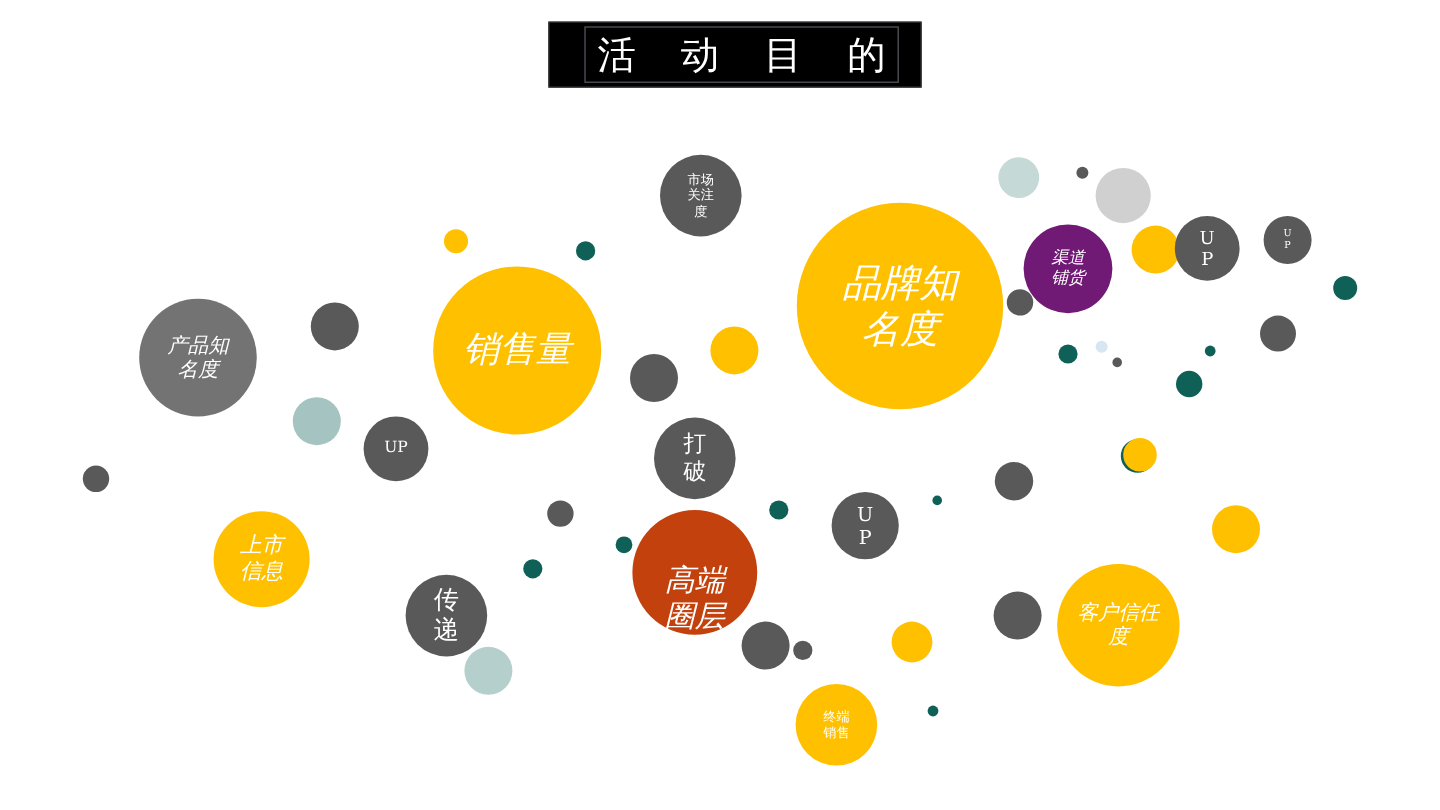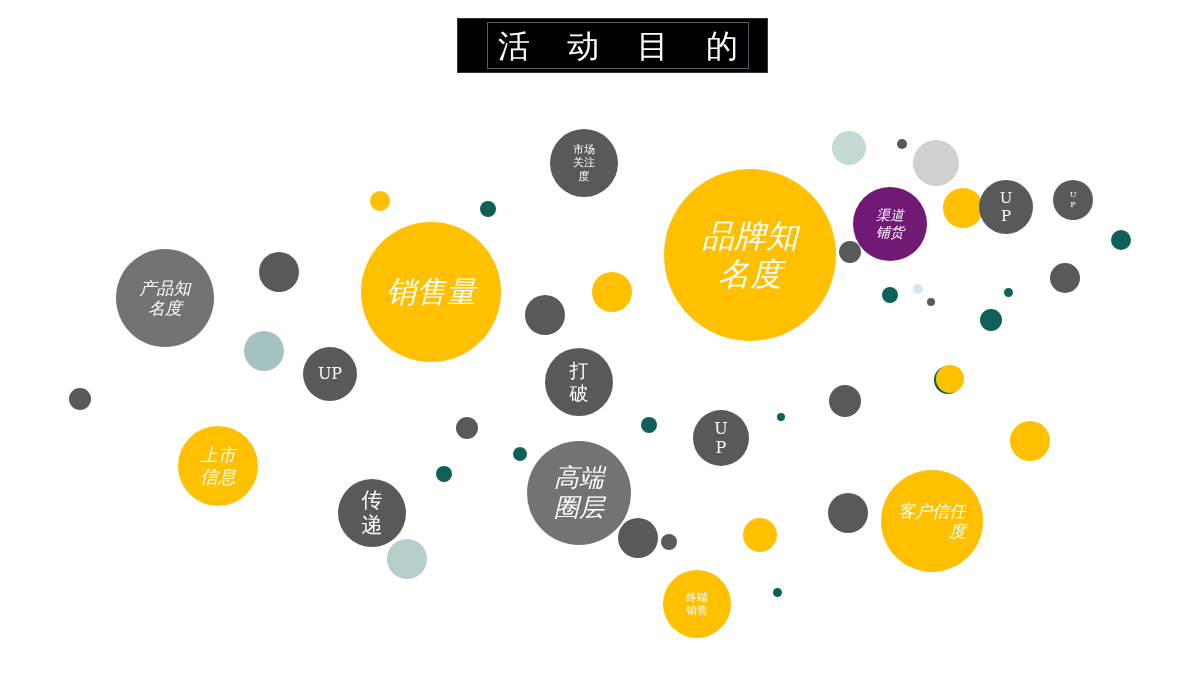--- a/index.html
+++ b/index.html
@@ -87,38 +87,38 @@
 铺货</span>
     </div>
     <div class="bubble serif" style="left: 545px; top: 348px; width: 68px; height: 68px; background: rgb(89, 89, 89);">
       <span style="font-size: 19px; line-height: 1.2;">打
 破</span>
     </div>
     <div class="bubble italic" style="left: 178px; top: 426px; width: 80px; height: 80px; background: rgb(255, 192, 0);">
       <span style="font-size: 18px; line-height: 1.2;">上市
 信息</span>
     </div>
-    <div class="bubble italic" style="left: 527px; top: 441px; width: 104px; height: 104px; background: #737373;">
+    <div class="bubble italic" style="left: 527px; top: 425px; width: 104px; height: 104px; background: #c2410c; align-items: flex-end;">
       <span style="font-size: 25px; line-height: 1.2;">高端
 圈层</span>
     </div>
     <div class="bubble serif" style="left: 338px; top: 479px; width: 68px; height: 68px; background: rgb(89, 89, 89);">
       <span style="font-size: 21px; line-height: 1.2;">传
 递</span>
     </div>
     <div class="bubble italic" style="left: 881px; top: 470px; width: 102px; height: 102px; background: rgb(255, 192, 0);">
-      <span style="font-size: 17px; line-height: 1.2; text-align: right;">客户信任
+      <span style="font-size: 17px; line-height: 1.2;">客户信任
 度</span>
     </div>
     <div class="bubble serif" style="left: 663px; top: 570px; width: 68px; height: 68px; background: rgb(255, 192, 0);">
       <span style="font-size: 11px; line-height: 1.2;">终端
 销售</span>
     </div>
     <div class="bubble serif" style="left: 303px; top: 347px; width: 54px; height: 54px; background: rgb(89, 89, 89);">
-      <span style="font-size: 16px; line-height: 1.2;">UP</span>
+      <span style="font-size: 13px; line-height: 1.2;">UP</span>
     </div>
     <div class="bubble serif" style="left: 693px; top: 410px; width: 56px; height: 56px; background: rgb(89, 89, 89);">
       <span style="font-size: 16px; line-height: 1.2;">U
 P</span>
     </div>
     <div class="bubble serif" style="left: 979px; top: 180px; width: 54px; height: 54px; background: rgb(89, 89, 89);">
       <span style="font-size: 15px; line-height: 1.2;">U
 P</span>
     </div>
     <div class="bubble serif" style="left: 1053px; top: 180px; width: 40px; height: 40px; background: rgb(89, 89, 89);">

